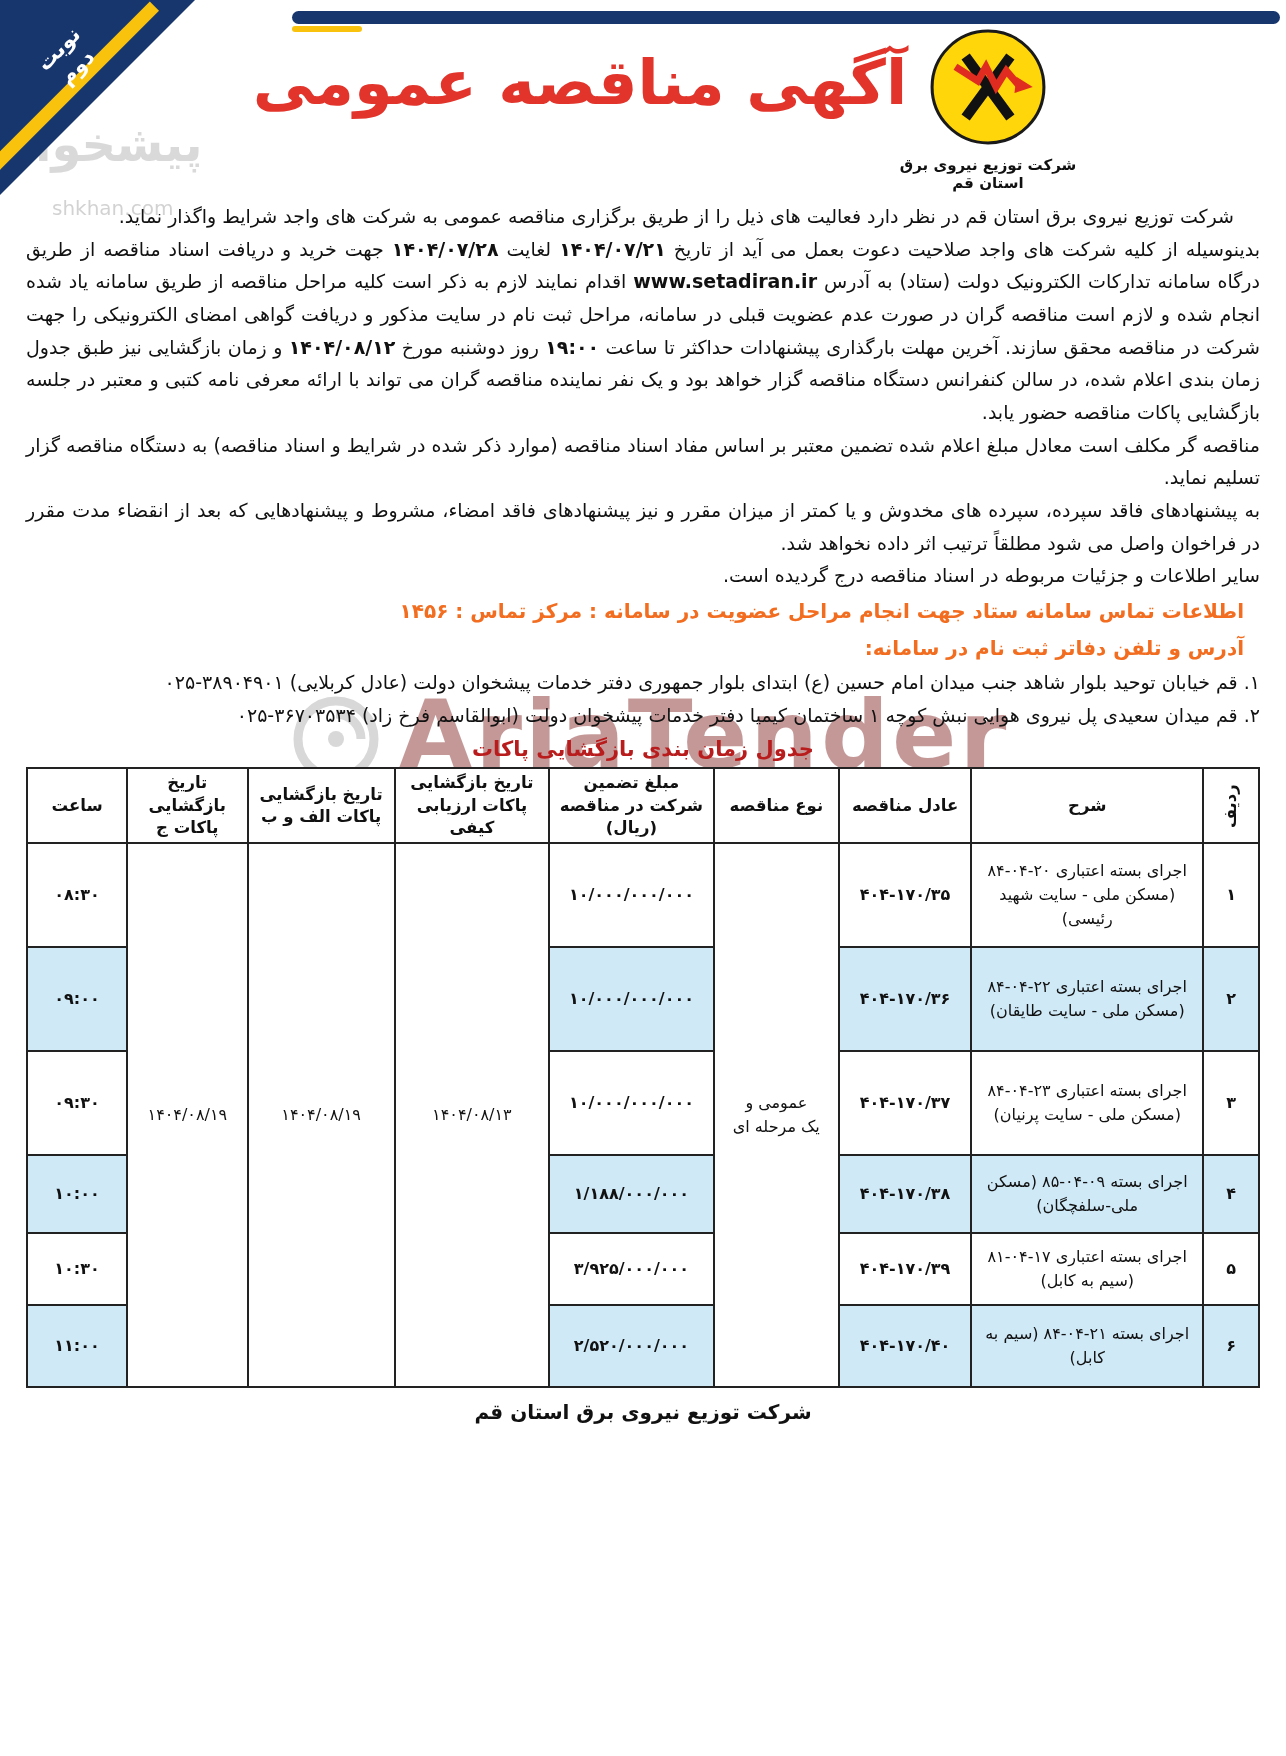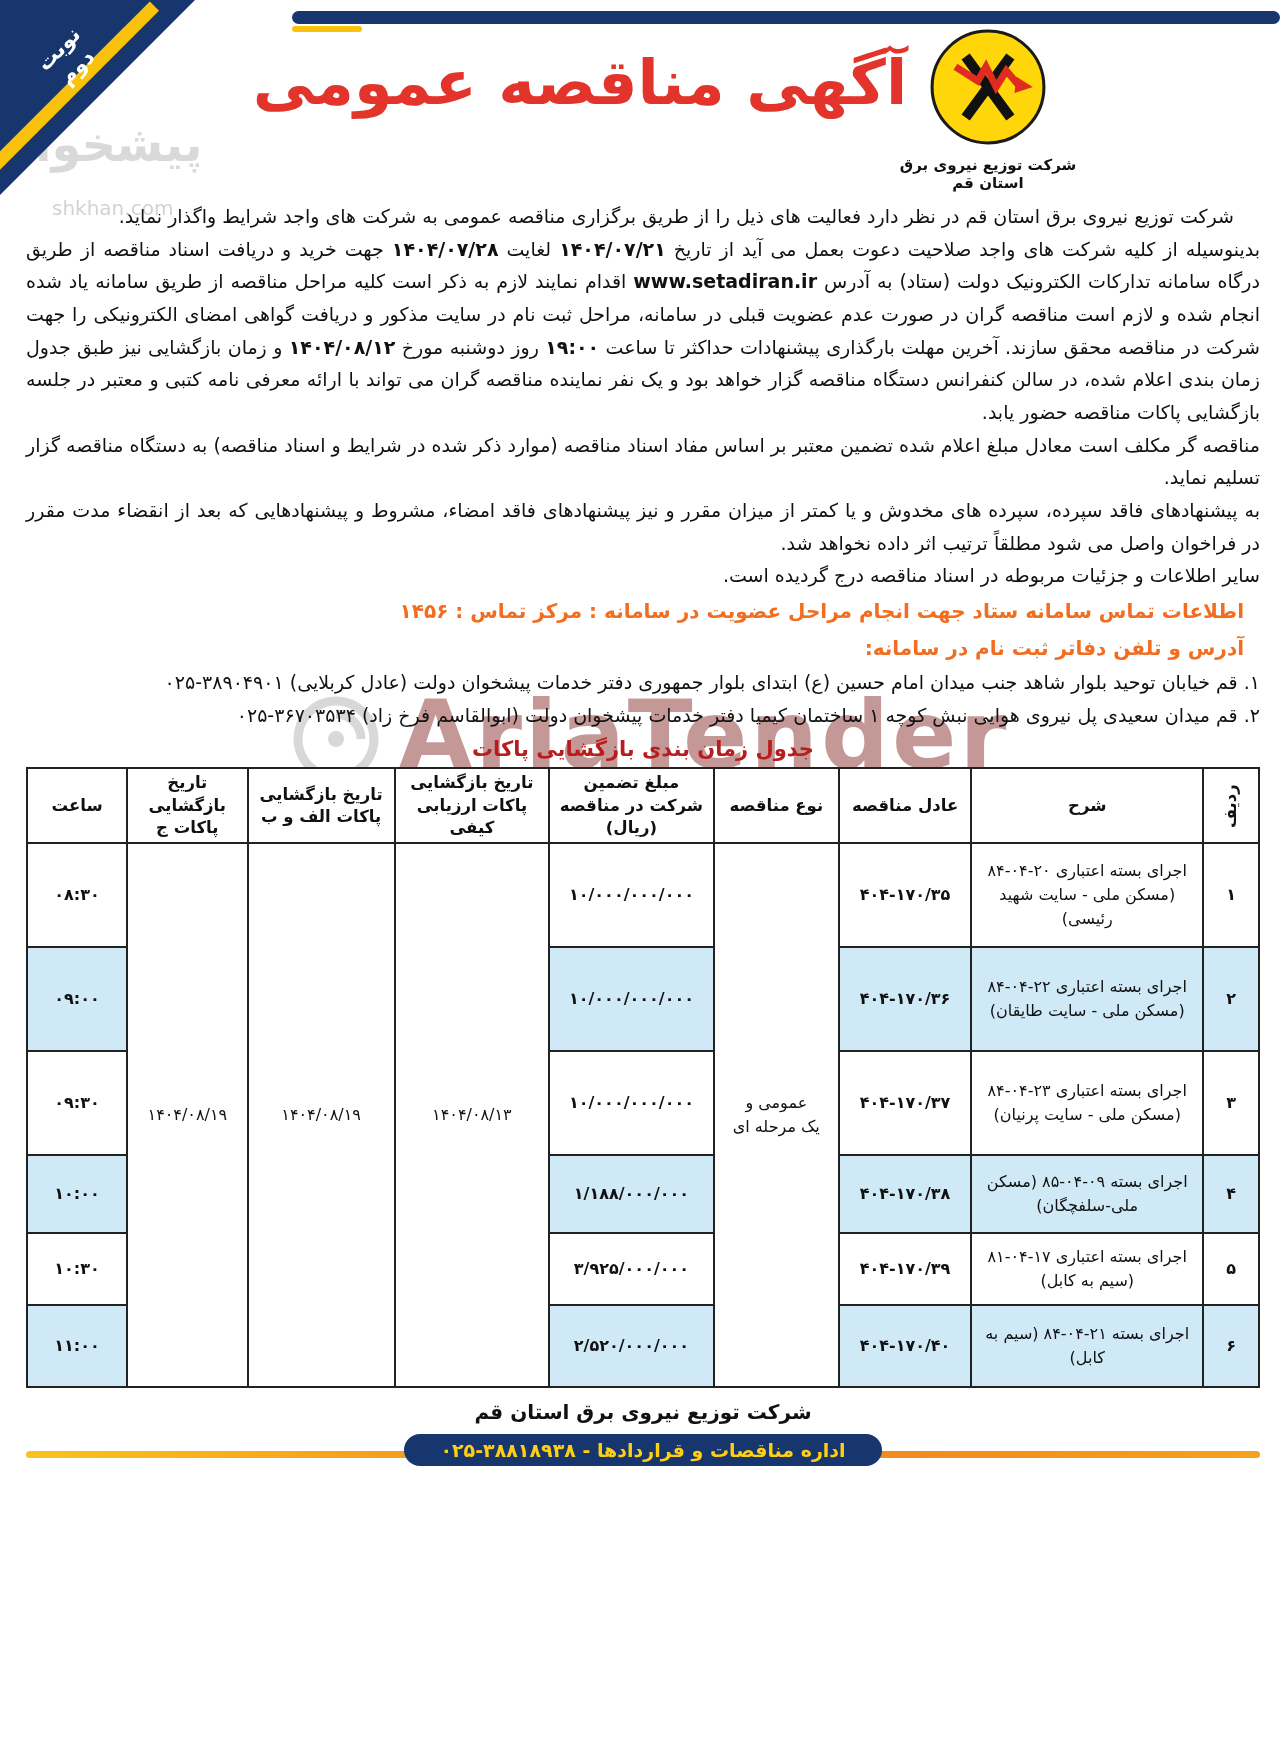--- a/index.html
+++ b/index.html
@@ -196,19 +196,15 @@
           <td class="num blue">۶</td>
           <td class="desc-cell blue">اجرای بسته ۲۱-۰۴-۸۴ (سیم به کابل)</td>
           <td class="num blue">۴۰۴-۱۷۰/۴۰</td>
           <td class="num blue">۲/۵۲۰/۰۰۰/۰۰۰</td>
           <td class="num blue">۱۱:۰۰</td>
         </tr>
       </tbody>
     </table>
 
     <div class="footer-org">شرکت توزیع نیروی برق استان قم</div>
-    <div class="footer-bar">
-      <div class="bar-line"></div>
-      <div class="bar-pill">اداره مناقصات و قراردادها - ۳۸۸۱۸۹۳۸-۰۲۵</div>
-    </div>
 
   </div>
 </div>
 
 </body></html>

